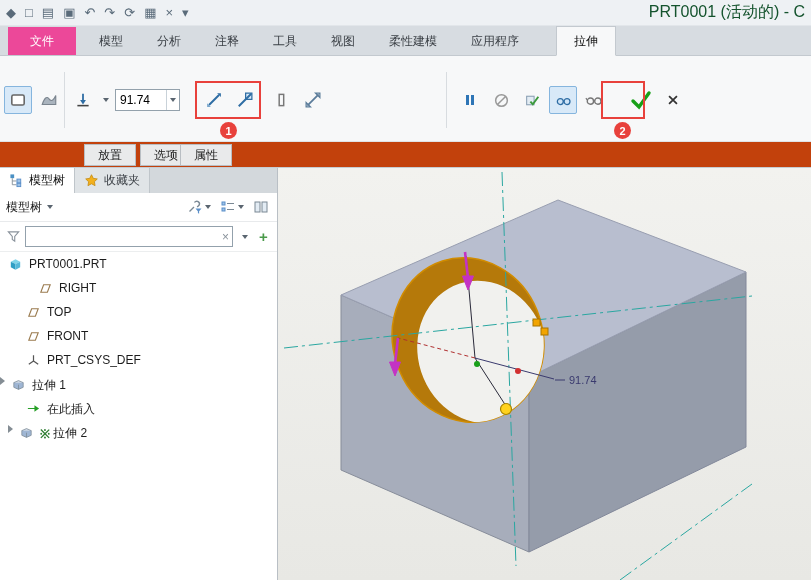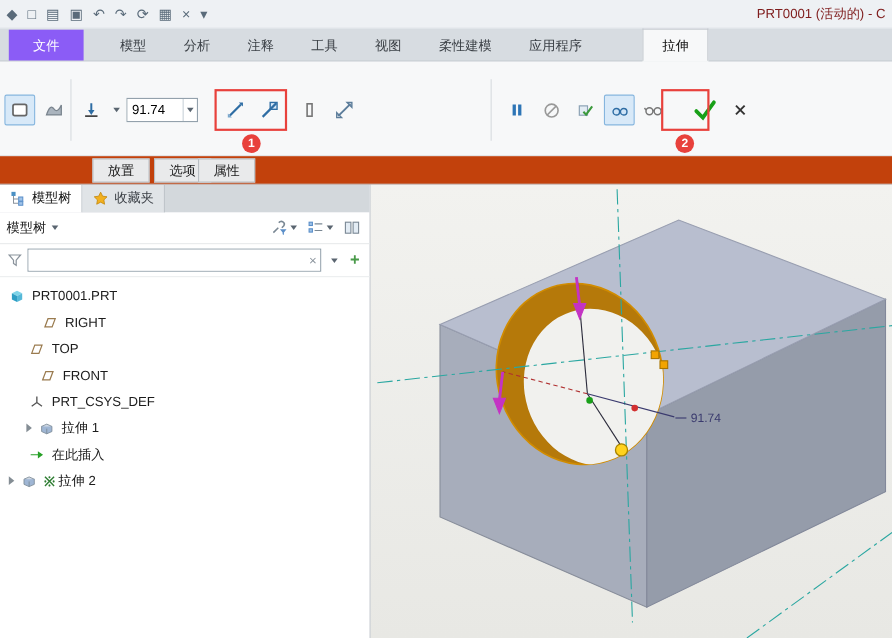--- a/index.html
+++ b/index.html
@@ -3,27 +3,27 @@
 <meta charset="utf-8">
 <style>
   *{box-sizing:border-box;margin:0;padding:0}
   html,body{background:#dfe3e7}
   body{font-family:"Liberation Sans",sans-serif;font-size:12px;color:#222}
   .app{position:relative;width:811px;height:580px;background:#eef1f4;overflow:hidden}
 
   
   .titlebar{height:26px;display:flex;align-items:center;background:#eef1f4;padding:0 6px;gap:9px;border-bottom:1px solid #e2e6ea}
   .qicon{color:#5a6b7a;font-size:13px;line-height:1;cursor:pointer}
-  .win-title{margin-left:auto;color:#7f1d1d;font-size:12px;white-space:nowrap}
+  .win-title{margin-left:auto;color:#14532d;font-size:16px;white-space:nowrap}
 
   
   .ribbontabs{height:30px;background:#d7dce1;display:flex;align-items:flex-end;padding-left:8px;border-bottom:1px solid #c3c9cf}
   .rtab{padding:6px 17px 5px;color:#3a3f45;cursor:pointer;white-space:nowrap}
-  .rtab.file{background:#8b5cf6;color:#fff;margin-right:16px;padding:6px 22px 5px}
-  .rtab.active{background:#f7f8f9;border:1px solid #c3c9cf;border-bottom:1px solid #f7f8f9;margin-left:38px;margin-bottom:-1px;color:#111}
+  .rtab.file{background:#ec4899;color:#fff;margin-right:6px;padding:6px 22px 5px}
+  .rtab.active{background:#f7f8f9;border:1px solid #c3c9cf;border-bottom:1px solid #f7f8f9;margin-left:20px;margin-bottom:-1px;color:#111}
 
   
   .ribbon{position:relative;height:86px;background:#f7f8f9;border-bottom:1px solid #e0e3e6}
   .rgroup{position:absolute;top:30px;display:flex;align-items:center;gap:3px}
   .icon-btn{width:28px;height:28px;display:flex;align-items:center;justify-content:center;border:1px solid transparent;border-radius:2px;cursor:pointer;background:transparent}
   .icon-btn.pressed{background:#d8e9f8;border-color:#85b5de}
   .vsep{width:1px;height:56px;background:#d8dce0;position:absolute;top:16px}
   .caret{width:0;height:0;border-left:3.5px solid transparent;border-right:3.5px solid transparent;border-top:4px solid #5a6570;display:inline-block}
   .caret-btn{width:13px;height:28px;display:flex;align-items:center;justify-content:center;cursor:pointer}
   .combo{display:flex;align-items:center;border:1px solid #93a1ac;background:#fff;height:22px}
@@ -31,35 +31,35 @@
   .combo .caret-btn{height:20px;border-left:1px solid #c9d2d9}
   .anno-box{position:absolute;border:2px solid #e8413c;pointer-events:none;z-index:6}
   .badge{position:absolute;width:17px;height:17px;border-radius:50%;background:#e8413c;color:#fff;font-size:11px;font-weight:bold;display:flex;align-items:center;justify-content:center;z-index:6}
 
   
   .subtabs{position:relative;height:26px;background:#c2410c;border-bottom:1px solid #c6ccd2}
   .stab{position:absolute;top:2px;width:52px;height:22px;background:#e9eaeb;border:1px solid #b9bec3;display:flex;align-items:center;justify-content:center;cursor:pointer}
 
   
   .main{display:flex;height:412px}
-  .panel{width:337px;background:#fff;border-right:1px solid #b9bfc5;display:flex;flex-direction:column}
+  .panel{width:278px;background:#fff;border-right:1px solid #b9bfc5;display:flex;flex-direction:column}
   .panel-tabs{height:25px;background:#d3d8dc;display:flex;align-items:stretch}
   .ptab{display:flex;align-items:center;gap:5px;padding:0 9px;background:#e0e4e7;border-right:1px solid #bfc5ca;color:#3a3f45;cursor:pointer;font-size:12px}
   .ptab.active{background:#fff;color:#111}
   .panel-header{height:29px;display:flex;align-items:center;padding:0 6px;gap:5px;border-bottom:1px solid #e8eaec}
   .panel-header .spacer{flex:1}
   .hicon{display:flex;align-items:center;gap:2px;cursor:pointer;padding:2px}
   .search-row{height:30px;display:flex;align-items:center;gap:4px;padding:0 6px;border-bottom:1px solid #eceeef}
   .search-box{flex:1;position:relative;height:21px;border:1px solid #93a1ac;background:#fff;display:flex;align-items:center}
   .search-box input{flex:1;border:none;outline:none;height:19px;padding:0 18px 0 5px;font-size:12px;font-family:"Liberation Sans",sans-serif}
   .clear-x{position:absolute;right:3px;color:#8a939c;font-size:12px;cursor:pointer;line-height:1}
   .mini-btn{display:flex;align-items:center;justify-content:center;width:15px;height:21px;cursor:pointer}
   .plus{color:#4a9a4a;font-size:15px;font-weight:bold}
   .tree{flex:1;padding-top:5px;overflow:hidden}
-  .tree-row{height:24px;display:flex;align-items:center;gap:6px;cursor:pointer;white-space:nowrap}
+  .tree-row{height:24px;display:flex;align-items:flex-start;gap:6px;cursor:pointer;white-space:nowrap}
   .expander{width:0;height:0;border-top:4px solid transparent;border-bottom:4px solid transparent;border-left:5.5px solid #848d94;flex:none}
   .tree-label{color:#1c1c1c}
   .marker{color:#2e7d32;font-weight:bold;margin-right:-3px}
 
   
   .viewport{position:relative;flex:1;background:linear-gradient(#f2f2ef,#e8e8e4)}
   .viewport svg{position:absolute;inset:0}
   svg text{font-family:"Liberation Sans",sans-serif}
 </style>
 </head>
@@ -296,33 +296,33 @@
               <polygon points="3,12 6,4 13,4 10,12" fill="none" stroke="#9a7b4f" stroke-width="1.2"></polygon>
             </svg>
           <span class="tree-label">RIGHT</span>
         </div>
         <div class="tree-row" style="padding-left:26px">
           <svg width="15" height="15" viewBox="0 0 16 16">
               <polygon points="3,12 6,4 13,4 10,12" fill="none" stroke="#9a7b4f" stroke-width="1.2"></polygon>
             </svg>
           <span class="tree-label">TOP</span>
         </div>
-        <div class="tree-row" style="padding-left:36px">
+        <div class="tree-row" style="padding-left:26px">
           <svg width="15" height="15" viewBox="0 0 16 16">
               <polygon points="3,12 6,4 13,4 10,12" fill="none" stroke="#9a7b4f" stroke-width="1.2"></polygon>
             </svg>
           <span class="tree-label">FRONT</span>
         </div>
         <div class="tree-row" style="padding-left:26px">
           <svg width="15" height="15" viewBox="0 0 16 16">
               <path d="M8 2.5 V8.5 M8 8.5 L3 12 M8 8.5 L13 12" stroke="#555" stroke-width="1.3" fill="none"></path>
             </svg>
           <span class="tree-label">PRT_CSYS_DEF</span>
         </div>
-        <div class="tree-row" style="padding-left:24px">
+        <div class="tree-row" style="padding-left:0">
           <span class="expander"></span>
           <svg width="15" height="15" viewBox="0 0 16 16">
               <polygon points="3,6 8,3.8 13,6 8,8.2" fill="#cfd8e4" stroke="#7a8894" stroke-width="0.8"></polygon>
               <path d="M3 6 v5 l5 2.2 5 -2.2 v-5" fill="#9fb6d4" stroke="#7a8894" stroke-width="0.8"></path>
               <path d="M8 8.2 v5" stroke="#7a8894" stroke-width="0.8" fill="none"></path>
             </svg>
           <span class="tree-label">拉伸 1</span>
         </div>
         <div class="tree-row" style="padding-left:26px">
           <svg width="15" height="15" viewBox="0 0 16 16">

